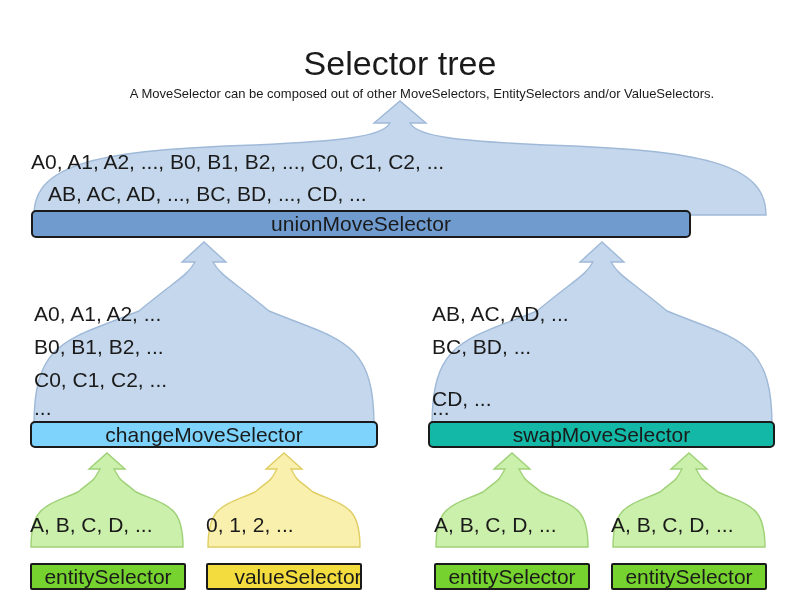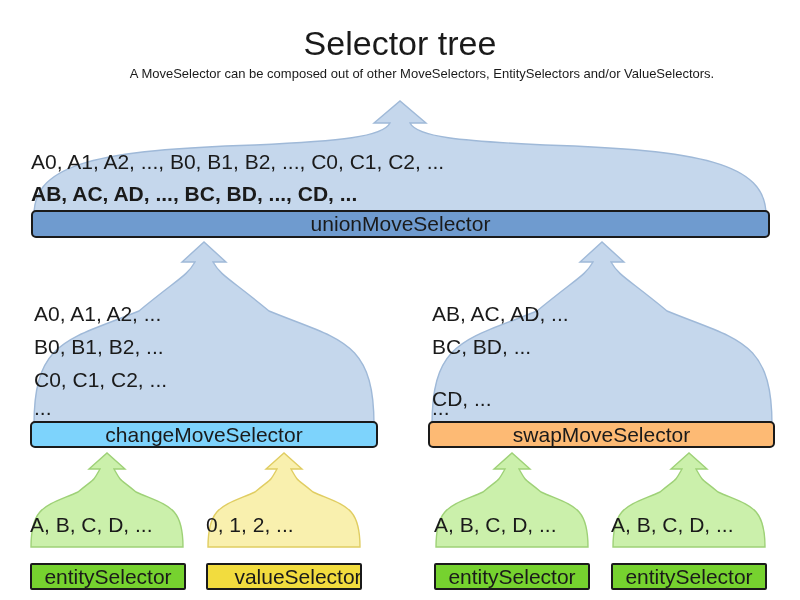--- a/index.html
+++ b/index.html
@@ -2,21 +2,21 @@
 <html><head>
 <meta charset="utf-8">
 <style>
   html,body{margin:0;padding:0;}
   body{
     width:800px;height:600px;position:relative;overflow:hidden;
     background:#ffffff;
     font-family:"Liberation Sans", sans-serif;
     color:#1a1a1a;
   }
-  .abs{position:absolute;}
+  .abs{position:absolute;margin-top:20px;}
   #title{
     left:0;right:0;top:24px;
     text-align:center;font-size:34px;line-height:38px;
   }
   #subtitle{
     left:0;right:0;top:66px;
     text-align:center;font-size:13px;line-height:16px;padding-left:44px;
   }
   #diagram-canvas{position:absolute;left:0;top:0;}
   .plume{stroke-width:1.4;}
@@ -64,34 +64,34 @@
   <path class="plume" d="M 436,547 C 436,506 451,506 483,492 C 501,477 497,483 505,469
            L 494,469 L 512,453 L 530,469 L 519,469
            C 527,483 523,477 541,492 C 573,506 588,506 588,547 Z" fill="#cbf0ab" stroke="#9ed177"></path>
 
   <path class="plume" d="M 613,547 C 613,506 628,506 660,492 C 678,477 674,483 682,469
            L 671,469 L 689,453 L 707,469 L 696,469
            C 704,483 700,477 718,492 C 750,506 765,506 765,547 Z" fill="#cbf0ab" stroke="#9ed177"></path>
 </svg>
 
 <div class="line" style="left:31px;width:739px;top:150px;">A0, A1, A2, ..., B0, B1, B2, ..., C0, C1, C2, ...</div>
-<div class="line" style="left:31px;width:739px;top:182px;font-weight:bold;">AB, AC, AD, ..., BC, BD, ..., CD, ...</div>
-<div class="bar blue" style="left: 31px; top: 210px; width: 739px; height: 28px; background-color: rgb(111, 155, 207);">unionMoveSelector</div>
+<div class="line" style="left:48px;width:739px;top:182px;">AB, AC, AD, ..., BC, BD, ..., CD, ...</div>
+<div class="bar blue" style="left: 31px; top: 210px; width: 660px; height: 28px; background-color: rgb(111, 155, 207);">unionMoveSelector</div>
 
 <div class="line" style="left:34px;width:340px;top:302px;">A0, A1, A2, ...</div>
 <div class="line" style="left:34px;width:340px;top:335px;">B0, B1, B2, ...</div>
 <div class="line" style="left:34px;width:340px;top:368px;">C0, C1, C2, ...</div>
 <div class="line" style="left:34px;width:340px;top:396px;">...</div>
 <div class="bar blue" style="left: 30px; top: 421px; width: 348px; height: 27px; background-color: #7dd3fc;">changeMoveSelector</div>
 
 <div class="line" style="left:432px;width:340px;top:302px;">AB, AC, AD, ...</div>
 <div class="line" style="left:432px;width:340px;top:335px;">BC, BD, ...</div>
 <div class="line" style="left:432px;width:340px;top:368px;margin-top:19px;">CD, ...</div>
 <div class="line" style="left:432px;width:340px;top:396px;">...</div>
-<div class="bar blue" style="left: 428px; top: 421px; width: 347px; height: 27px; background-color: #fdba74;">swapMoveSelector</div>
+<div class="bar blue" style="left: 428px; top: 421px; width: 347px; height: 27px; background-color: #14b8a6;">swapMoveSelector</div>
 
 <div class="line" style="left:30px;width:156px;top:513px;">A, B, C, D, ...</div>
 <div class="bar small" style="left: 30px; top: 543px; width: 156px; height: 27px; background-color: rgb(118, 210, 47);">entitySelector</div>
 
 <div class="line" style="left:206px;width:156px;top:513px;">0, 1, 2, ...</div>
 <div class="bar small" style="left: 206px; top: 543px; width: 156px; height: 27px; background-color: rgb(242, 220, 62); padding-left: 28px;">valueSelector</div>
 
 <div class="line" style="left:434px;width:156px;top:513px;">A, B, C, D, ...</div>
 <div class="bar small" style="left: 434px; top: 543px; width: 156px; height: 27px; background-color: rgb(118, 210, 47);">entitySelector</div>
 

